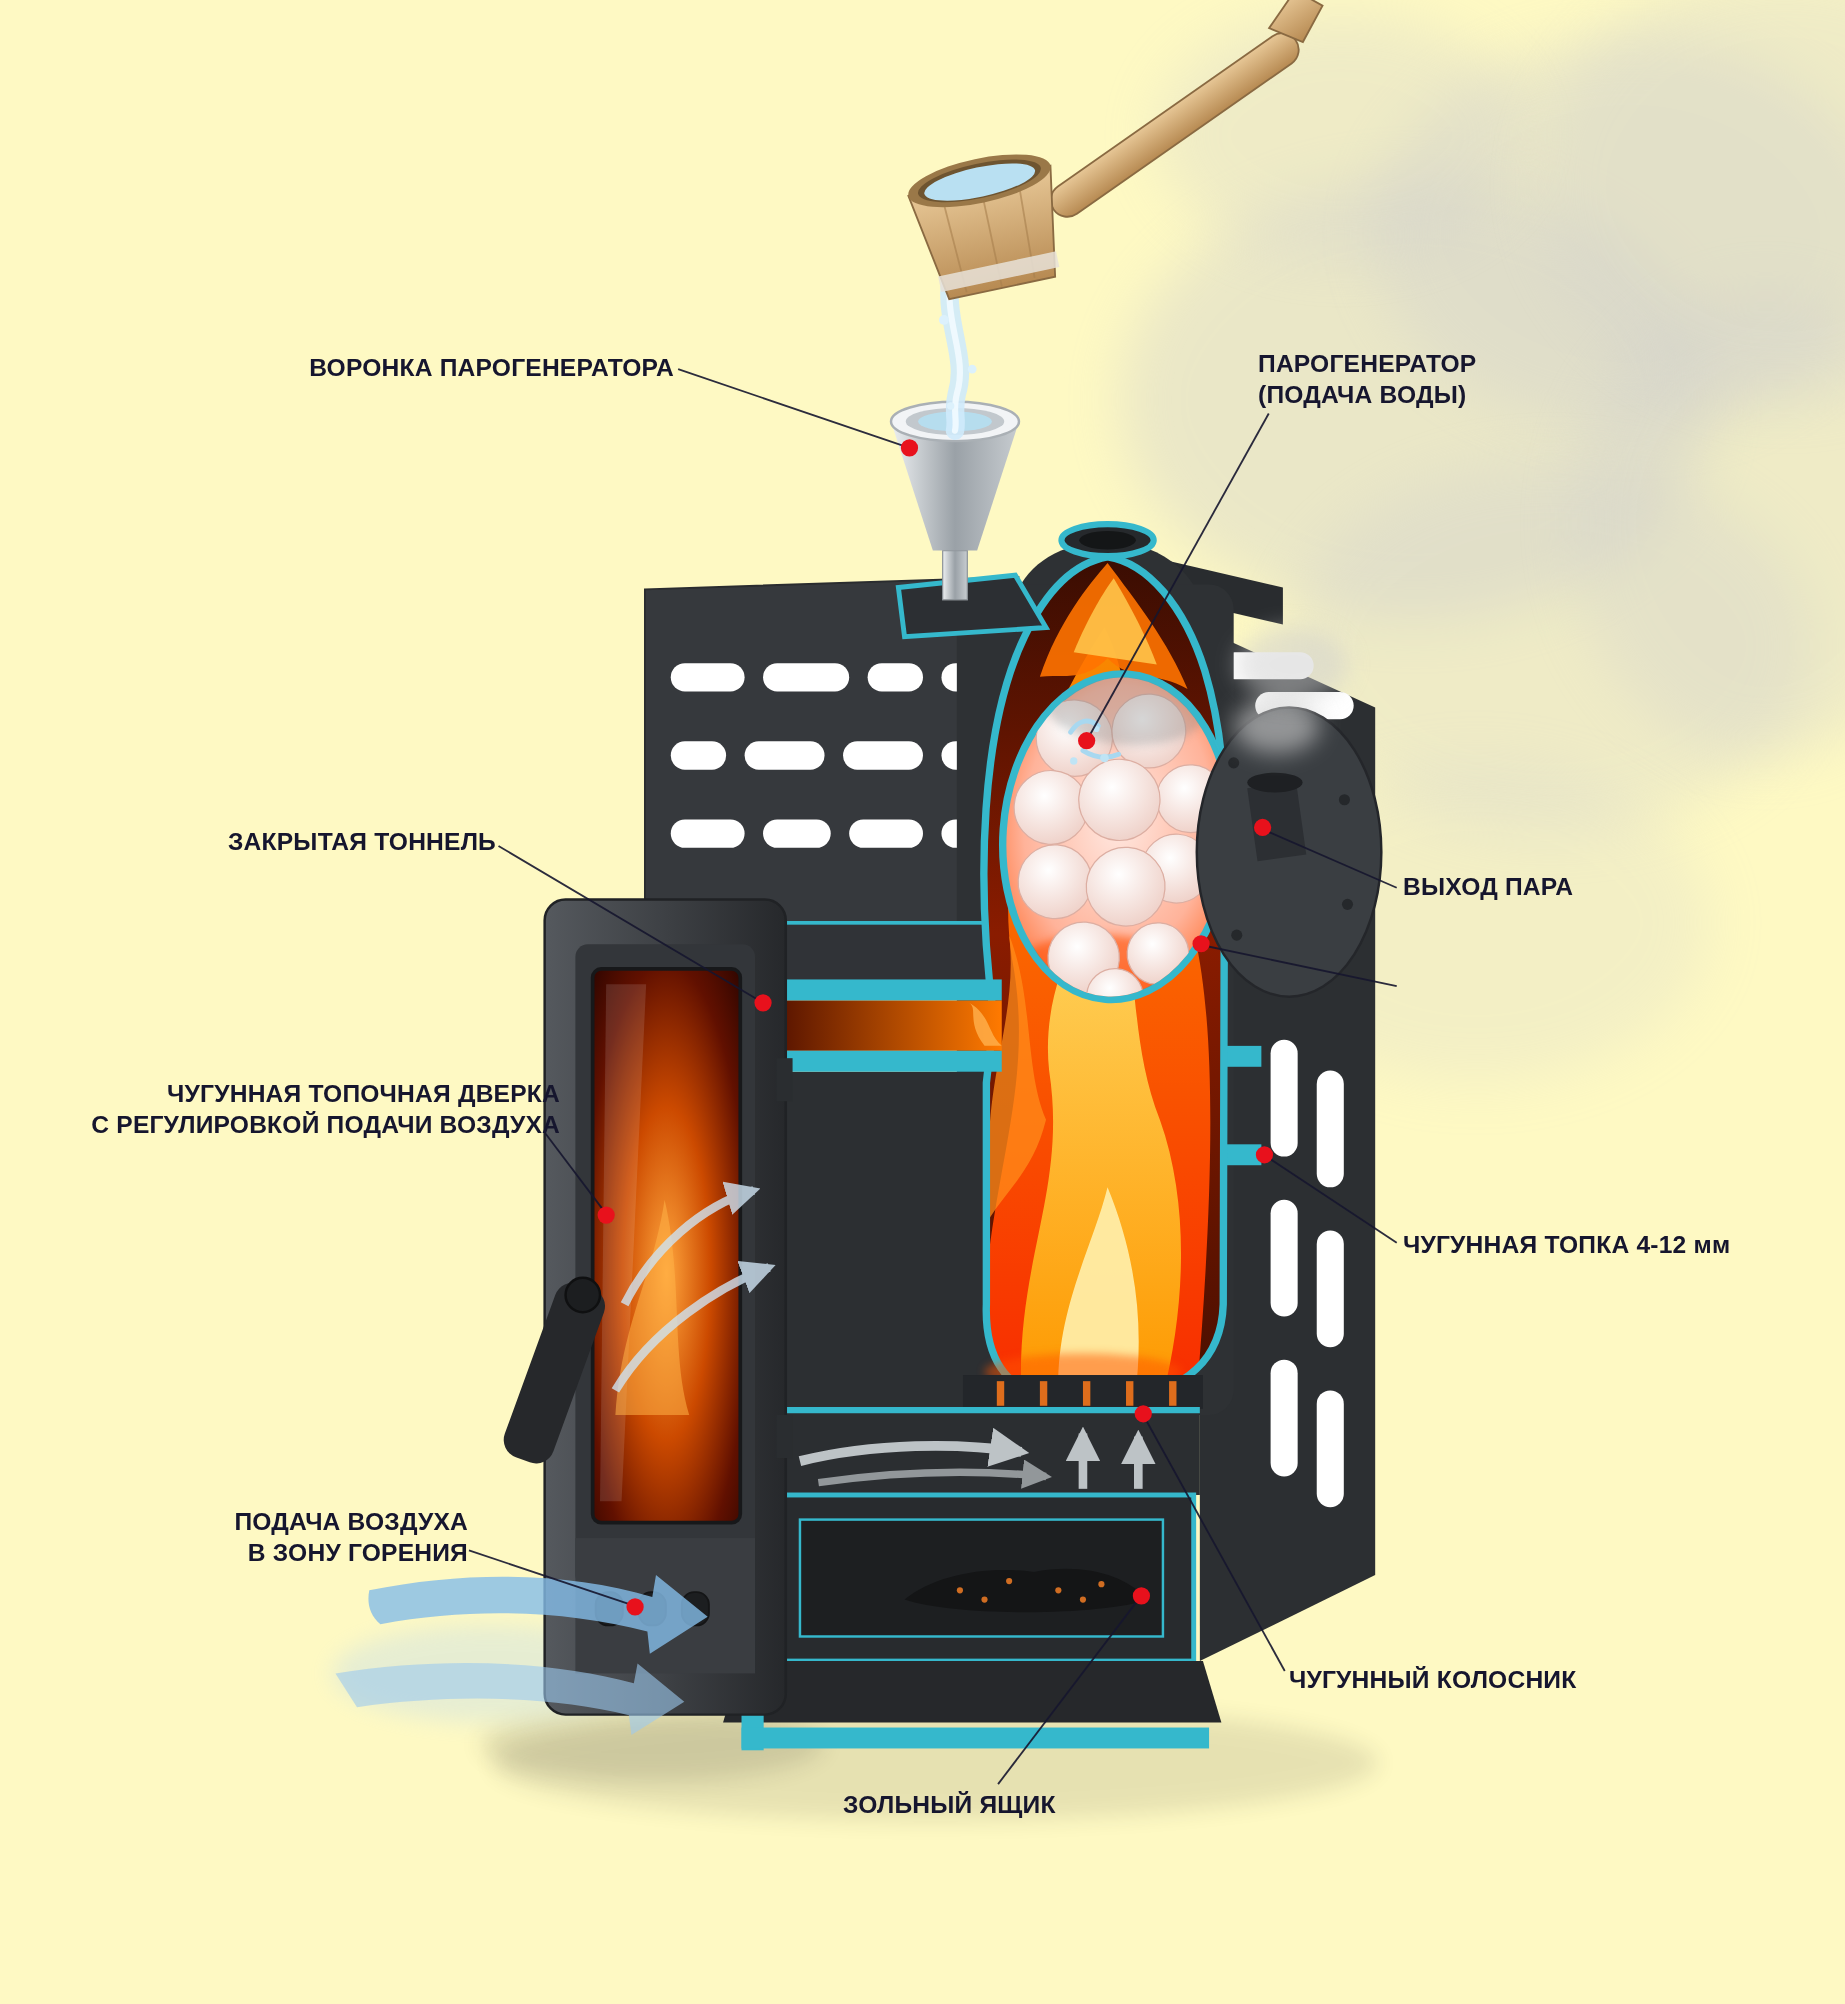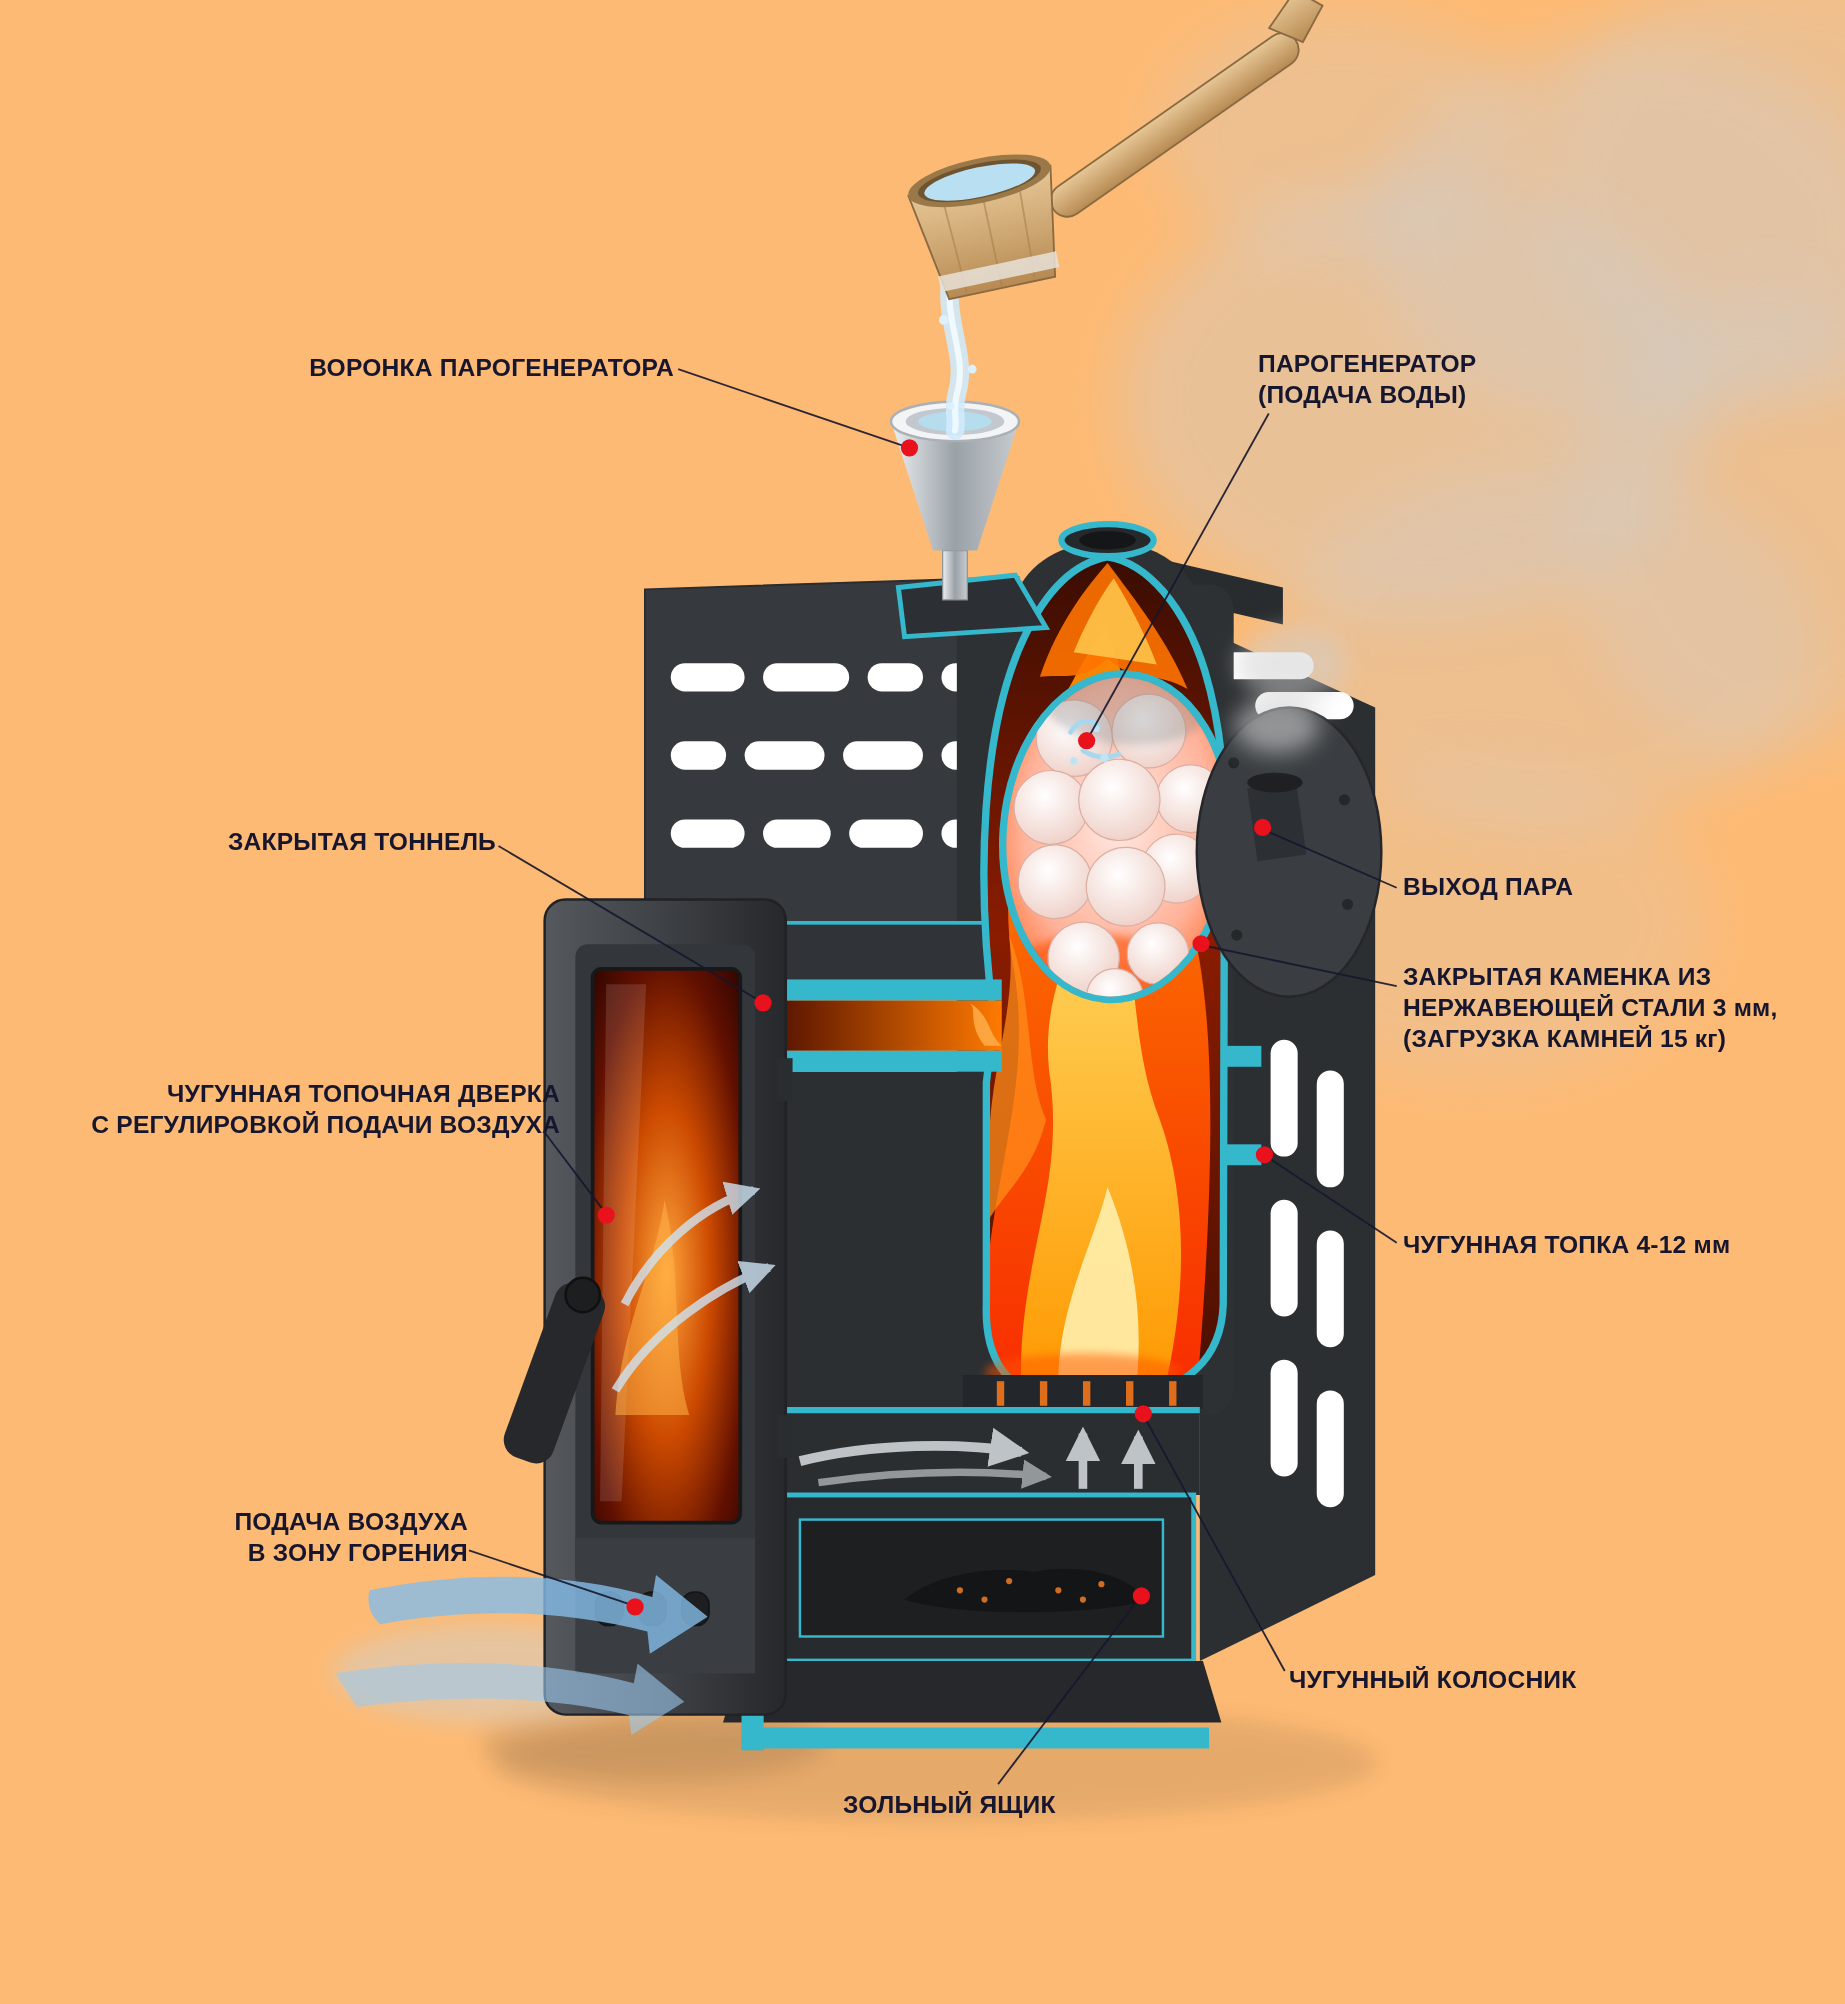--- a/index.html
+++ b/index.html
@@ -1,19 +1,19 @@
 <!DOCTYPE html>
 <html style="font-size:9.8px"><head>
 <meta charset="utf-8">
 <style>
   html,body{margin:0;padding:0;background:#ffffff;}
   #canvas{
     position:relative;
     width:1846px;height:2005px;
-    background:#fdba74;
+    background:#fef9c3;
     overflow:hidden;
     font-family:"Liberation Sans",sans-serif;
   }
   #art{position:absolute;left:0;top:0;width:1846px;height:2005px;}
   .lbl{
     position:absolute;
     font-weight:700;
     font-size:24.6px;
     line-height:1.27;
     letter-spacing:0.2px;
@@ -363,25 +363,20 @@
 
   <div class="lbl" style="left:1258px; top:348px;">
     <span class="line">ПАРОГЕНЕРАТОР</span>
     <span class="line">(ПОДАЧА ВОДЫ)</span>
   </div>
 
   <div class="lbl ra" style="right:1350px; top:826px;">ЗАКРЫТАЯ ТОННЕЛЬ</div>
 
   <div class="lbl" style="left:1403px; top:871px;">ВЫХОД ПАРА</div>
 
-  <div class="lbl" style="left:1403px; top:961px;">
-    <span class="line">ЗАКРЫТАЯ КАМЕНКА ИЗ</span>
-    <span class="line">НЕРЖАВЕЮЩЕЙ СТАЛИ 3 мм,</span>
-    <span class="line">(ЗАГРУЗКА КАМНЕЙ 15 кг)</span>
-  </div>
 
   <div class="lbl ca" style="left:43px; width:517px; top:1078px;">
     <span class="line">ЧУГУННАЯ ТОПОЧНАЯ ДВЕРКА</span>
     <span class="line">С  РЕГУЛИРОВКОЙ ПОДАЧИ ВОЗДУХА</span>
   </div>
 
   <div class="lbl" style="left:1403px; top:1229px;">ЧУГУННАЯ ТОПКА 4-12 мм</div>
 
   <div class="lbl ca" style="left:203px; width:265px; top:1506px;">
     <span class="line">ПОДАЧА ВОЗДУХА</span>

